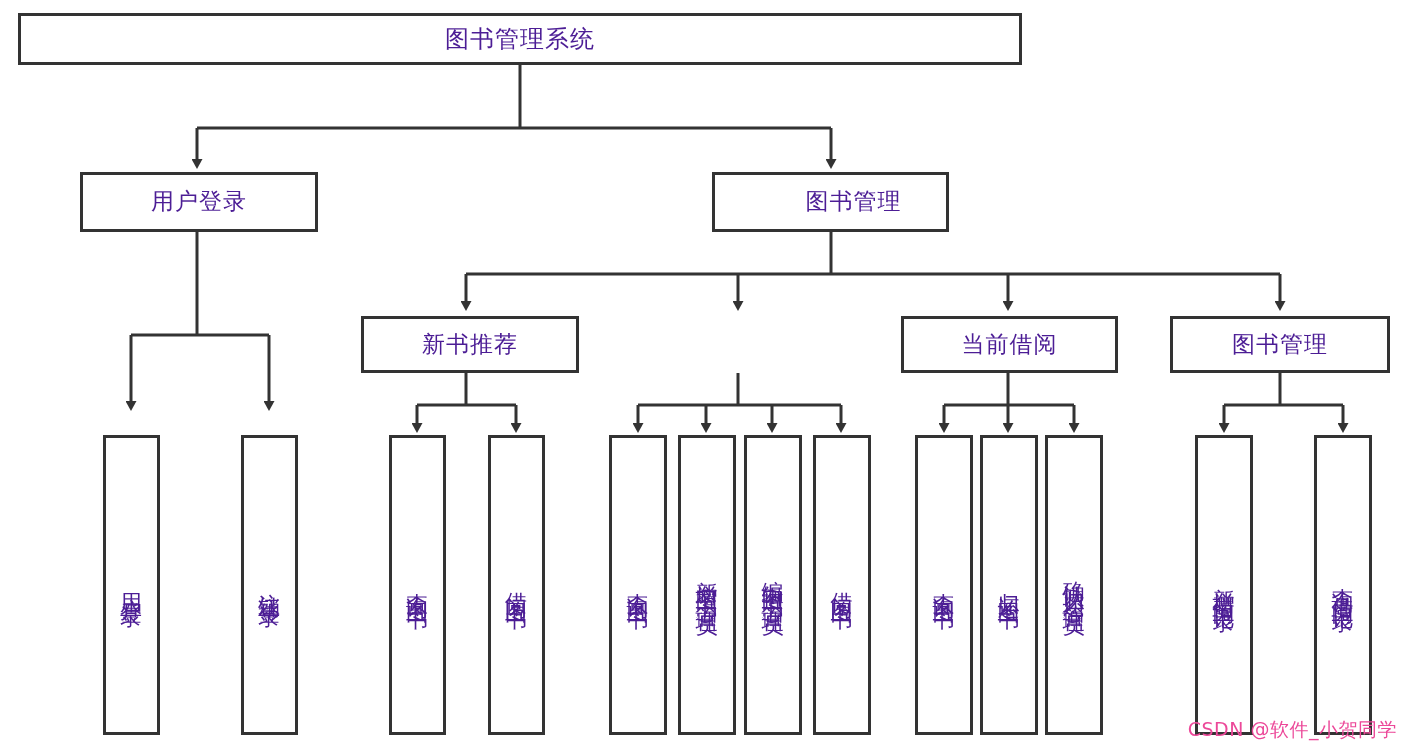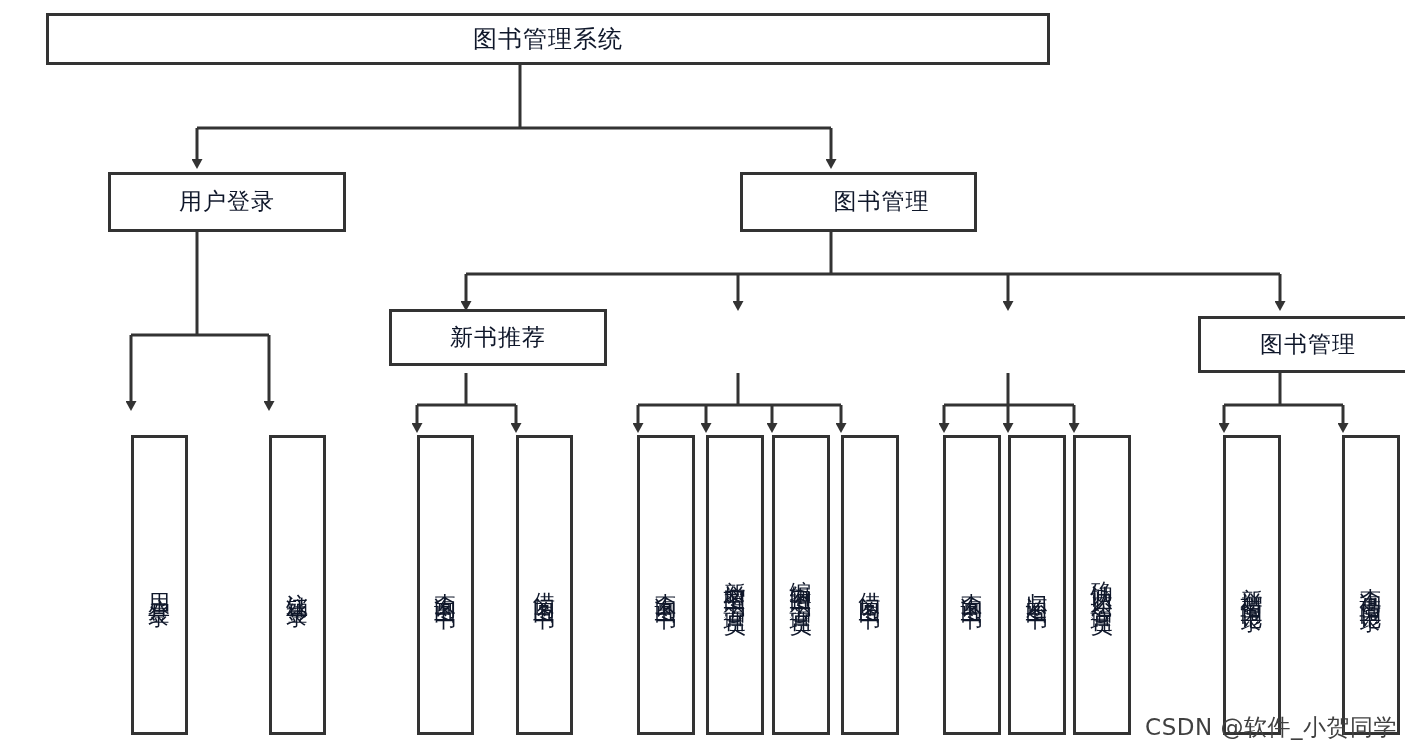--- a/index.html
+++ b/index.html
@@ -18,22 +18,21 @@
     overflow: hidden;
   }
   .node {
     position: absolute;
     box-sizing: border-box;
     border: 3px solid #333333;
     background: #ffffff;
     display: flex;
     align-items: center;
     justify-content: center;
-    color: #0f172a;
-    margin-left: 28px;
+    color: #4c1d95;
   }
   .node.horizontal {
     font-size: 23px;
     letter-spacing: 1px;
     line-height: 1.2;
   }
   .node.vertical {
     writing-mode: vertical-rl;
     text-orientation: upright;
     font-size: 22px;
@@ -51,22 +50,22 @@
     left: 0;
     top: 0;
     width: 1405px;
     height: 747px;
     pointer-events: none;
   }
   .watermark {
     position: absolute;
     right: 8px;
     bottom: 4px;
-    font-size: 23px;
-    color: #404040;
+    font-size: 19px;
+    color: #ec4899;
     letter-spacing: 0.5px;
     white-space: nowrap;
   }
 </style>
 </head>
 <body>
 
 <div id="canvas">
 
   <svg class="edges" viewBox="0 0 1405 747" xmlns="http://www.w3.org/2000/svg">
@@ -117,21 +116,22 @@
       <path d="M1224,405 L1224,424" marker-end="url(#arrow)"></path>
       <path d="M1343,405 L1343,424" marker-end="url(#arrow)"></path>
     </g>
   </svg>
 
   <div class="node horizontal root" style="left:18px; top:13px; width:1004px; height:52px;">图书管理系统</div>
 
   <div class="node horizontal" style="left:80px; top:172px; width:238px; height:60px;">用户登录</div>
   <div class="node horizontal" style="left:712px; top:172px; width:237px; height:60px;padding-left:46px;">图书管理</div>
 
-  <div class="node horizontal" style="left:361px; top:309px; width:218px; height:57px;">新书推荐</div>
+  <div class="node horizontal" style="left:361px; top:316px; width:218px; height:57px;">新书推荐</div>
+  <div class="node horizontal" style="left:901px; top:316px; width:217px; height:57px;">当前借阅</div>
   <div class="node horizontal" style="left:1170px; top:316px; width:220px; height:57px;">图书管理</div>
 
   <div class="node vertical" style="left:103px; top:435px; width:57px; height:300px;">用户登录</div>
   <div class="node vertical" style="left:241px; top:435px; width:57px; height:300px;">注销登录</div>
 
   <div class="node vertical" style="left:389px; top:435px; width:57px; height:300px;">查询图书</div>
   <div class="node vertical" style="left:488px; top:435px; width:57px; height:300px;">借阅图书</div>
 
   <div class="node vertical" style="left:609px; top:435px; width:58px; height:300px;">查询图书</div>
   <div class="node vertical" style="left:678px; top:435px; width:58px; height:300px;">新增图书（管理员）</div>

